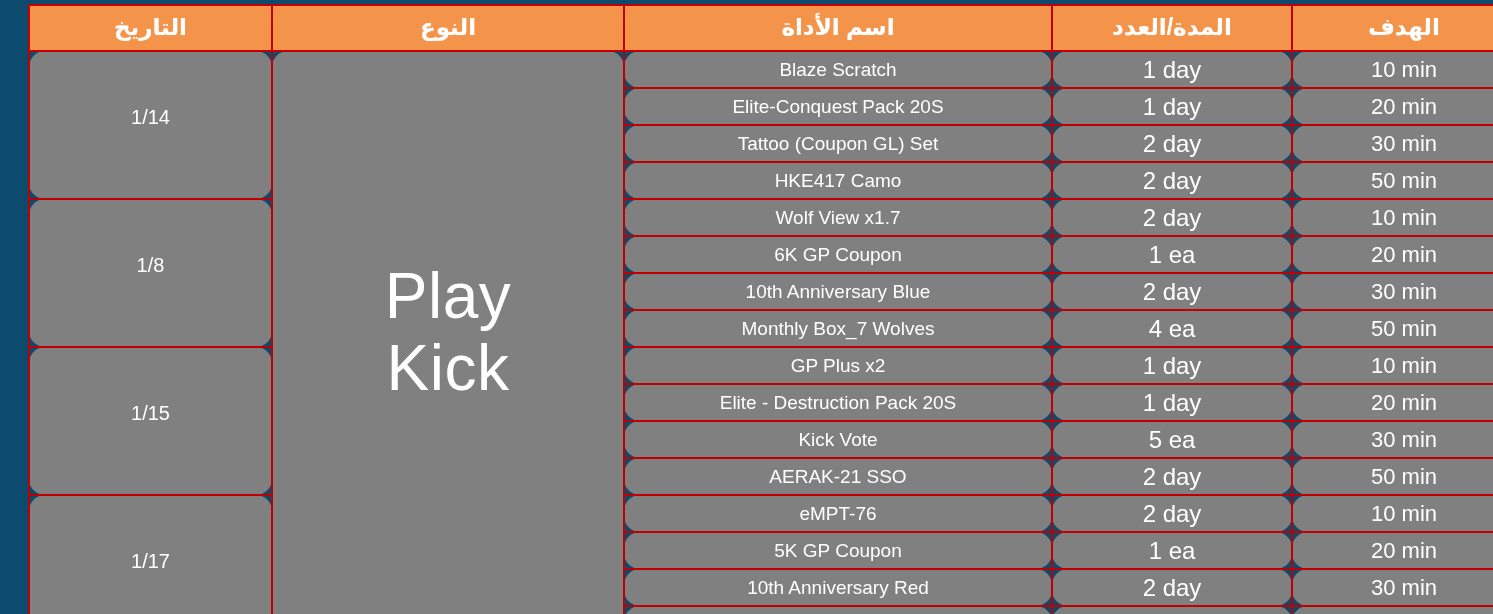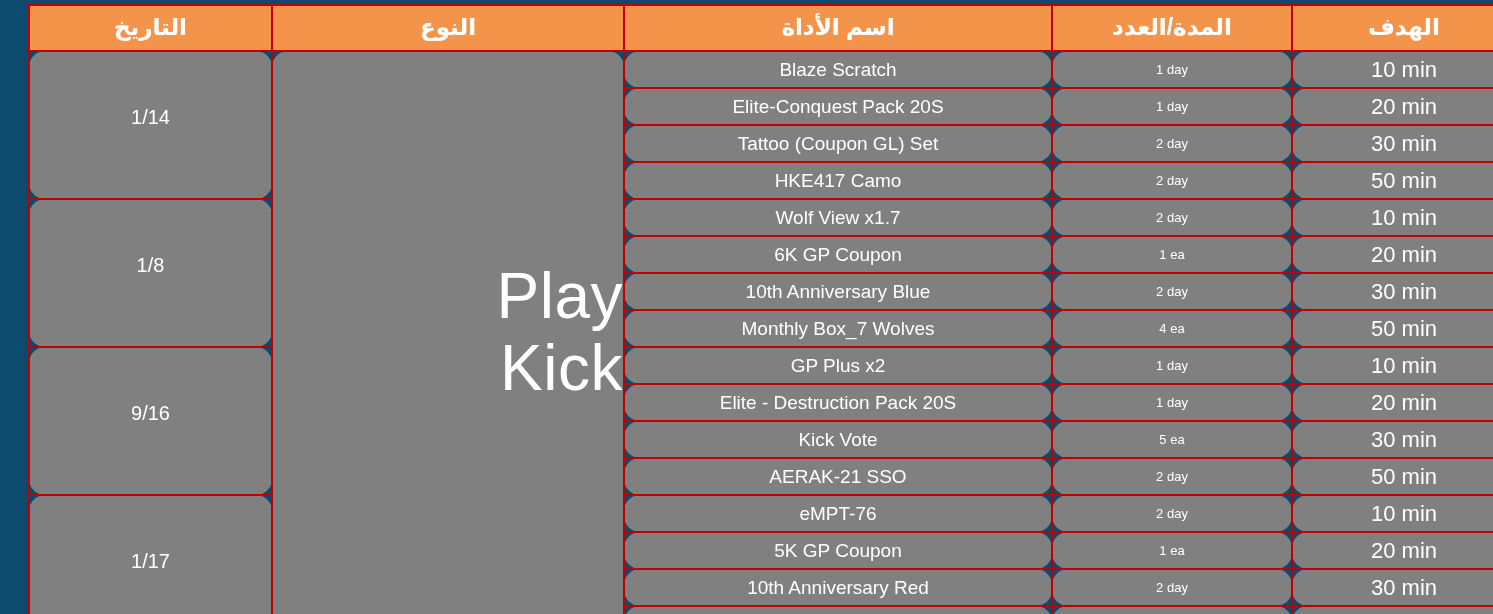--- a/index.html
+++ b/index.html
@@ -81,28 +81,27 @@
     line-height: 1.12;
     letter-spacing: 0.5px;
     vertical-align: middle;
     background: #808080;
     border-bottom: 2px solid #C00000;
   }
   td.type-cell .type-inner {
     display: block;
     position: relative;
     top: -14px;
-    text-align: right;
   }
   td.type-cell .type-line {
     display: block;
   }
 
   td.tool-cell  { font-size: 19px; }
-  td.count-cell { font-size: 13px; }
+  td.count-cell { font-size: 24px; }
   td.goal-cell  { font-size: 22px; }
 
   
   col.c-date  { width: 243px; }
   col.c-type  { width: 352px; }
   col.c-tool  { width: 428px; }
   col.c-count { width: 240px; }
   col.c-goal  { width: 224px; }
 </style>
 <style>thead th{background:#F3944A;color:#FFFFFF;}tbody td{background:#808080;color:#FFFFFF;border-radius:16px;}table.grid,table.grid td,table.grid th{border-color:#C00000;}body,.sheet{background:#0c4a6e;padding-left:14px;}</style></head>
@@ -176,21 +175,21 @@
           <td class="count-cell">2 day</td>
           <td class="goal-cell">30 min</td>
         </tr>
         <tr>
           <td class="tool-cell">Monthly Box_7 Wolves</td>
           <td class="count-cell">4 ea</td>
           <td class="goal-cell">50 min</td>
         </tr>
         <tr>
           <td class="date-cell" rowspan="4">
-            <span class="date-inner">9/16</span>
+            <span class="date-inner">1/15</span>
           </td>
           <td class="tool-cell">GP Plus x2</td>
           <td class="count-cell">1 day</td>
           <td class="goal-cell">10 min</td>
         </tr>
         <tr>
           <td class="tool-cell">Elite - Destruction Pack 20S</td>
           <td class="count-cell">1 day</td>
           <td class="goal-cell">20 min</td>
         </tr>

